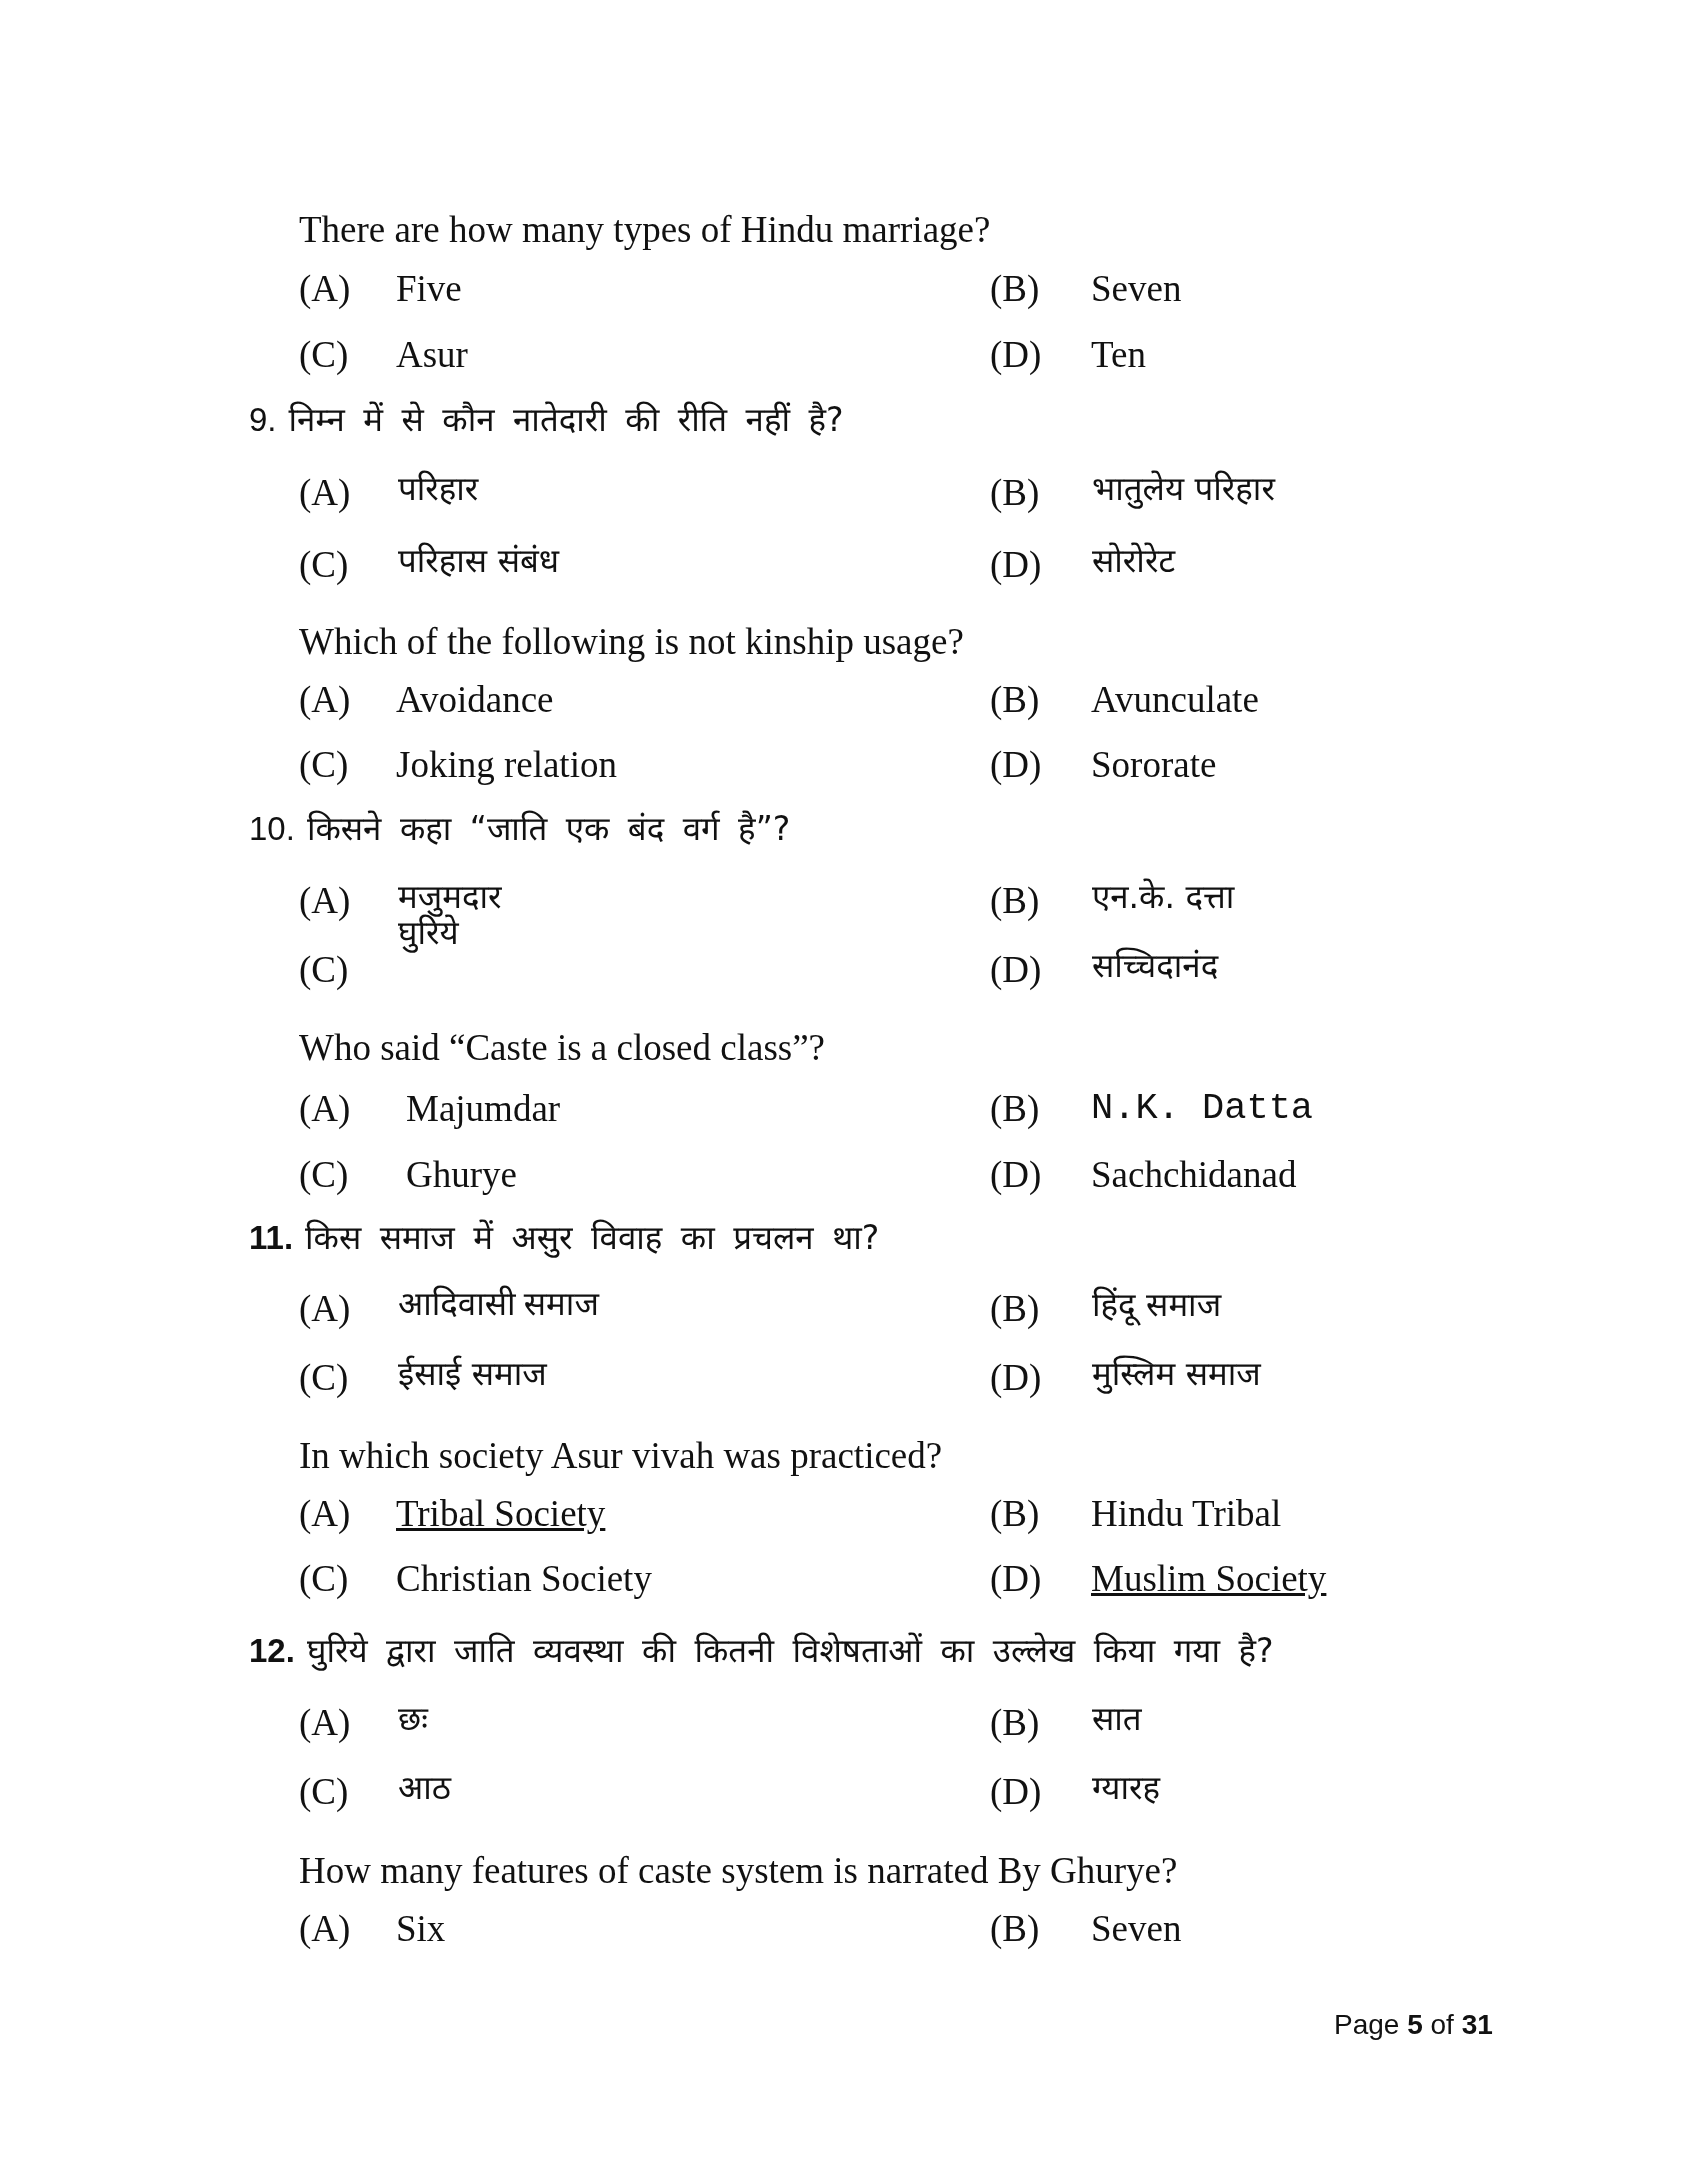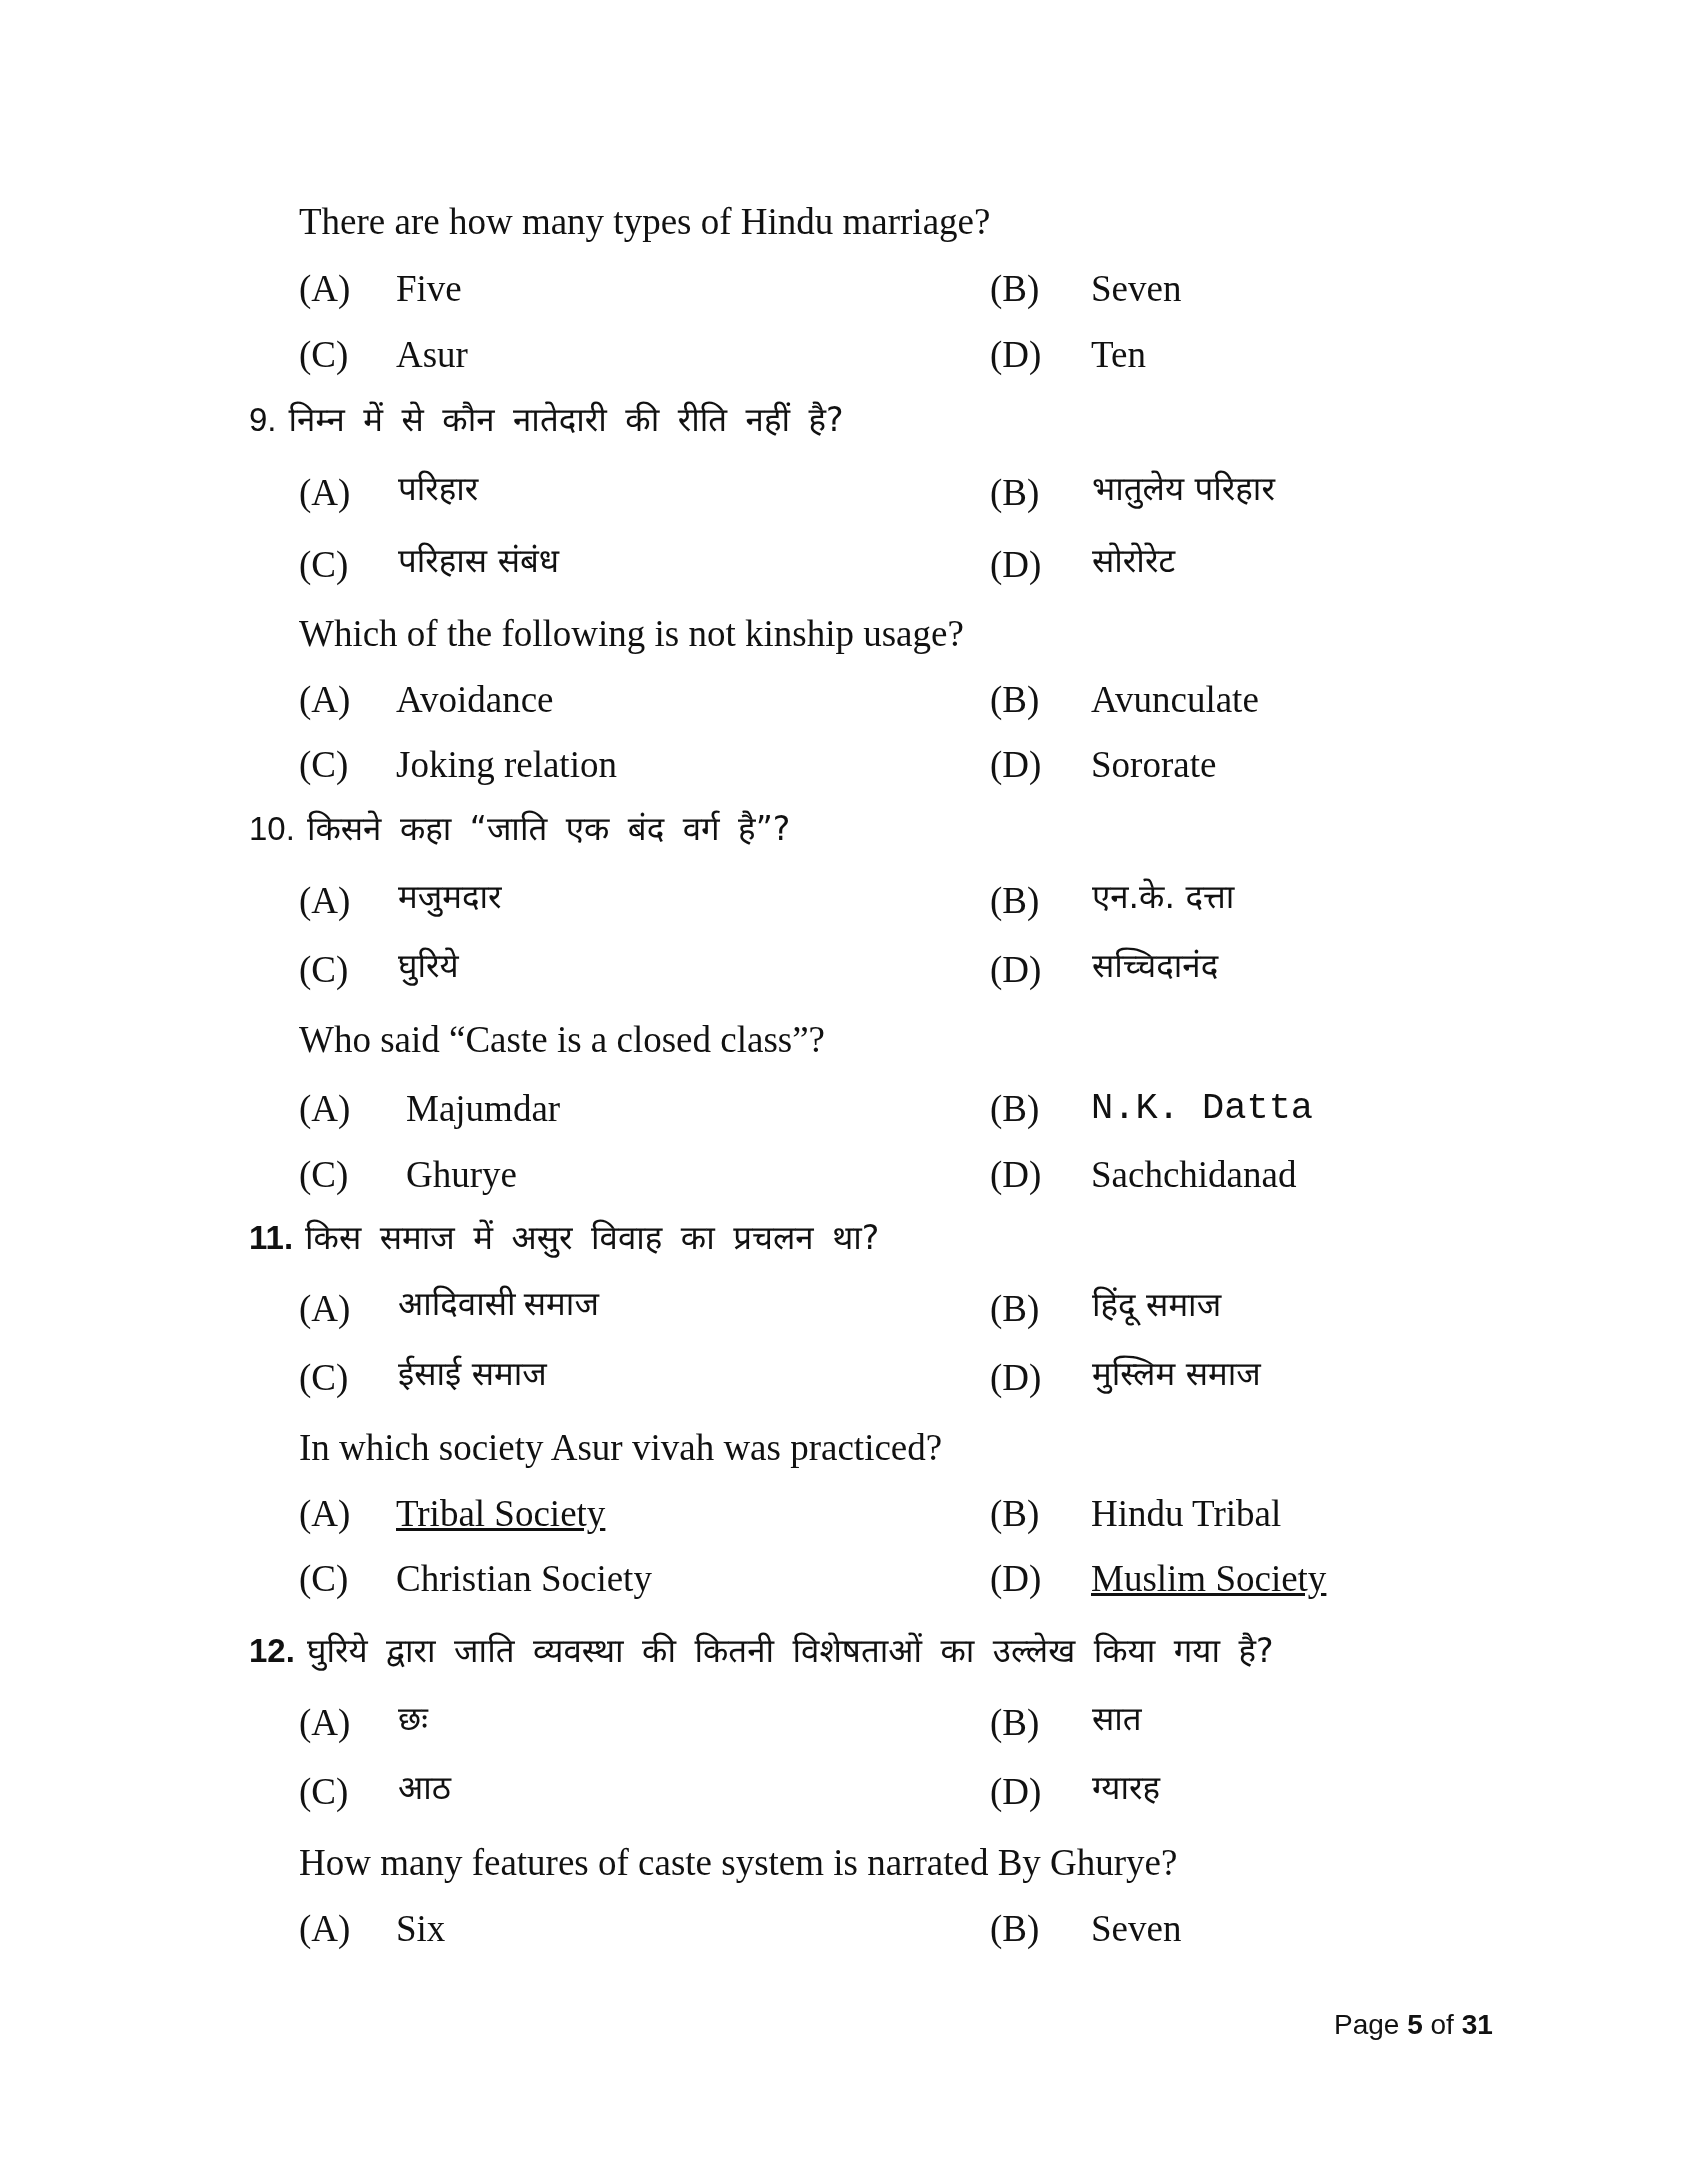--- a/index.html
+++ b/index.html
@@ -22,20 +22,21 @@
     background: #ffffff;
   }
   .line {
     position: absolute;
     white-space: nowrap;
     line-height: 1;
   }
   .en {
     font-family: "Liberation Serif", "DejaVu Serif", serif;
     font-size: 37px;
+    margin-top: 8px;
   }
   .hi {
     font-family: "DejaVu Sans", "Liberation Sans", sans-serif;
     font-size: 33px;
     word-spacing: 8px;
   }
   .qnum {
     font-family: "Liberation Sans", "DejaVu Sans", sans-serif;
     font-size: 33px;
     margin-right: 12px;
@@ -110,21 +111,21 @@
   <div class="line hi" style="left:249px; top:812px;">
     <span class="qnum">10.</span><span>किसने कहा “जाति एक बंद वर्ग है”?</span>
   </div>
 
   <div class="opt" style="left:299px; top:882px;">(A)</div>
   <div class="opt opt-text-hi" style="left:398px; top:880px;">मजुमदार</div>
   <div class="opt" style="left:990px; top:882px;">(B)</div>
   <div class="opt opt-text-hi" style="left:1092px; top:880px;">एन.के. दत्ता</div>
 
   <div class="opt" style="left:299px; top:951px;">(C)</div>
-  <div class="opt opt-text-hi" style="left:398px; top:949px;">घुरिये</div>
+  <div class="opt opt-text-hi" style="left:398px; top:916px;">घुरिये</div>
   <div class="opt" style="left:990px; top:951px;">(D)</div>
   <div class="opt opt-text-hi" style="left:1092px; top:949px;">सच्चिदानंद</div>
 
   <div class="line en" style="left:299px; top:1021px;">Who said “Caste is a closed class”?</div>
 
   <div class="opt" style="left:299px; top:1090px;">(A)</div>
   <div class="opt" style="left:406px; top:1090px;">Majumdar</div>
   <div class="opt" style="left:990px; top:1090px;">(B)</div>
   <div class="opt" style="left:1091px; top:1090px;font-family:Liberation Mono, monospace;">N.K. Datta</div>
 

